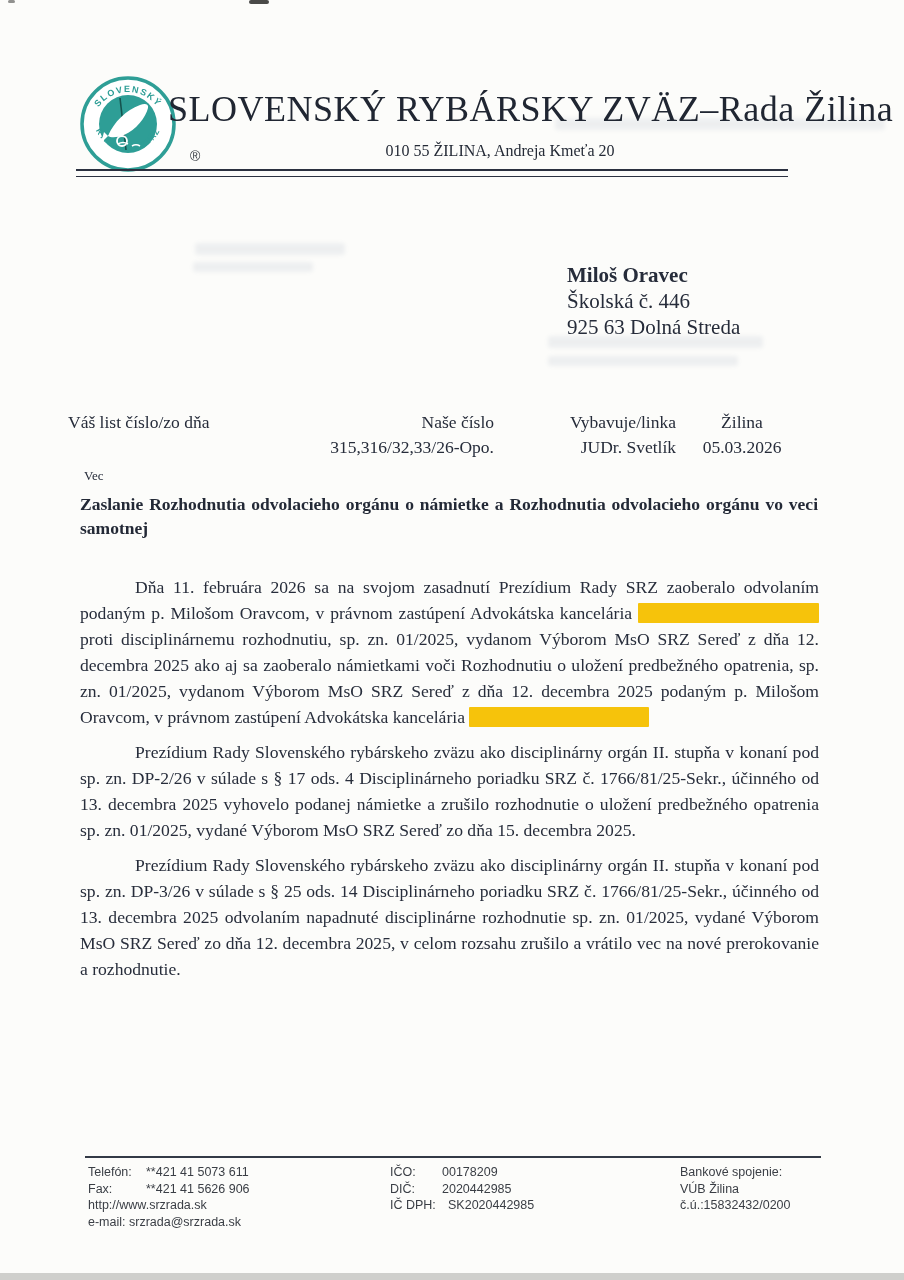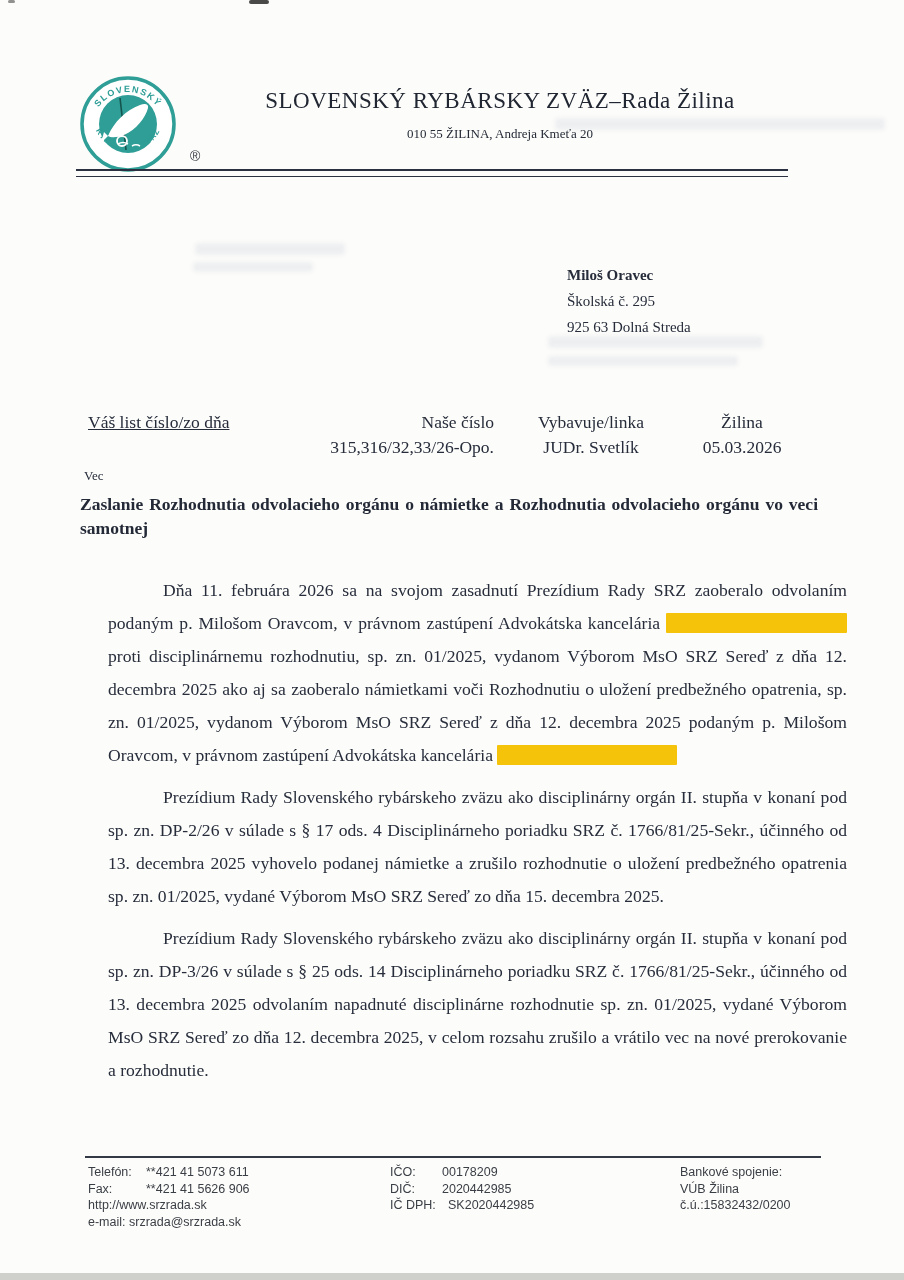--- a/index.html
+++ b/index.html
@@ -16,40 +16,40 @@
     color:#262c3a;
   }
   
   .scan-mark{position:absolute;background:#4a4a48;border-radius:2px;}
   .bleed{position:absolute;background:#5d6e8e;opacity:0.09;filter:blur(2px);border-radius:3px;}
   .bottom-band{position:absolute;left:0;bottom:0;width:100%;height:7px;background:#cfcfcc;}
   
   .logo-wrap{position:absolute;left:78px;top:74px;width:130px;height:100px;}
   .reg-mark{position:absolute;left:112px;top:74px;font-size:14px;color:#33383f;font-family:"Liberation Sans",sans-serif;}
   .head-text{position:absolute;left:168px;top:88px;width:664px;text-align:center;}
-  .org-name{font-size:23px;letter-spacing:0.5px;color:#202632;white-space:nowrap;}
-  .org-address{font-size:13px;margin-top:12px;color:#242a36;}
+  .org-name{font-size:36px;letter-spacing:0.5px;color:#202632;white-space:nowrap;}
+  .org-address{font-size:16px;margin-top:12px;color:#242a36;}
   .rule-top{position:absolute;left:76px;top:169px;width:712px;border-top:2.5px solid #2b3140;}
   .rule-top2{position:absolute;left:76px;top:176px;width:712px;border-top:1.5px solid #2b3140;}
   
-  .recipient{position:absolute;left:567px;top:262px;font-size:15px;line-height:26px;}
+  .recipient{position:absolute;left:567px;top:262px;font-size:21px;line-height:26px;}
   .recipient .name{font-weight:bold;}
   
   .ref-col{position:absolute;top:410px;font-size:17.5px;line-height:25px;}
-  .ref-c1{left:88px;width:210px;text-decoration:underline;}
+  .ref-c1{left:68px;width:210px;}
   .ref-c2{left:278px;width:216px;text-align:right;}
-  .ref-c3{left:506px;width:170px;text-align:center;}
+  .ref-c3{left:506px;width:170px;text-align:right;}
   .ref-c4{left:672px;width:140px;text-align:center;}
   
   .vec-label{position:absolute;left:84px;top:468px;font-size:13px;}
   .subject{position:absolute;left:80px;top:492px;width:738px;
     font-size:17.5px;font-weight:bold;line-height:24px;text-align:justify;color:#232936;}
   
   .body-text{position:absolute;left:80px;top:574px;width:739px;
-    font-size:17.6px;line-height:33px;text-align:justify;color:#272d3b;margin-left:28px;}
+    font-size:17.6px;line-height:26px;text-align:justify;color:#272d3b;}
   .body-text p{margin:0 0 9px 0;text-indent:55px;}
   .redaction{display:inline-block;height:20px;vertical-align:-4px;border-radius:1px;}
   .redaction.r1{width:181px;}
   .redaction.r2{width:180px;}
   
   .footer-rule{position:absolute;left:85px;top:1156px;width:736px;border-top:2px solid #333a46;}
   .footer{position:absolute;left:0;top:1164px;width:904px;
     font-family:"Liberation Sans",sans-serif;font-size:12.5px;line-height:16.5px;color:#3a3e45;}
   .f-col{position:absolute;top:0;}
   .f-c1{left:88px;}
@@ -105,21 +105,21 @@
 
   <div class="head-text">
     <div class="org-name">SLOVENSKÝ RYBÁRSKY ZVÄZ–Rada Žilina</div>
     <div class="org-address">010 55 ŽILINA, Andreja Kmeťa 20</div>
   </div>
   <div class="rule-top"></div>
   <div class="rule-top2"></div>
 
   <div class="recipient">
     <div class="name">Miloš Oravec</div>
-    <div>Školská č. 295</div>
+    <div>Školská č. 446</div>
     <div>925 63 Dolná Streda</div>
   </div>
 
   <div class="ref-col ref-c1">
     <div>Váš list číslo/zo dňa</div>
     <div></div>
   </div>
   <div class="ref-col ref-c2">
     <div>Naše číslo</div>
     <div>315,316/32,33/26-Opo.</div>

